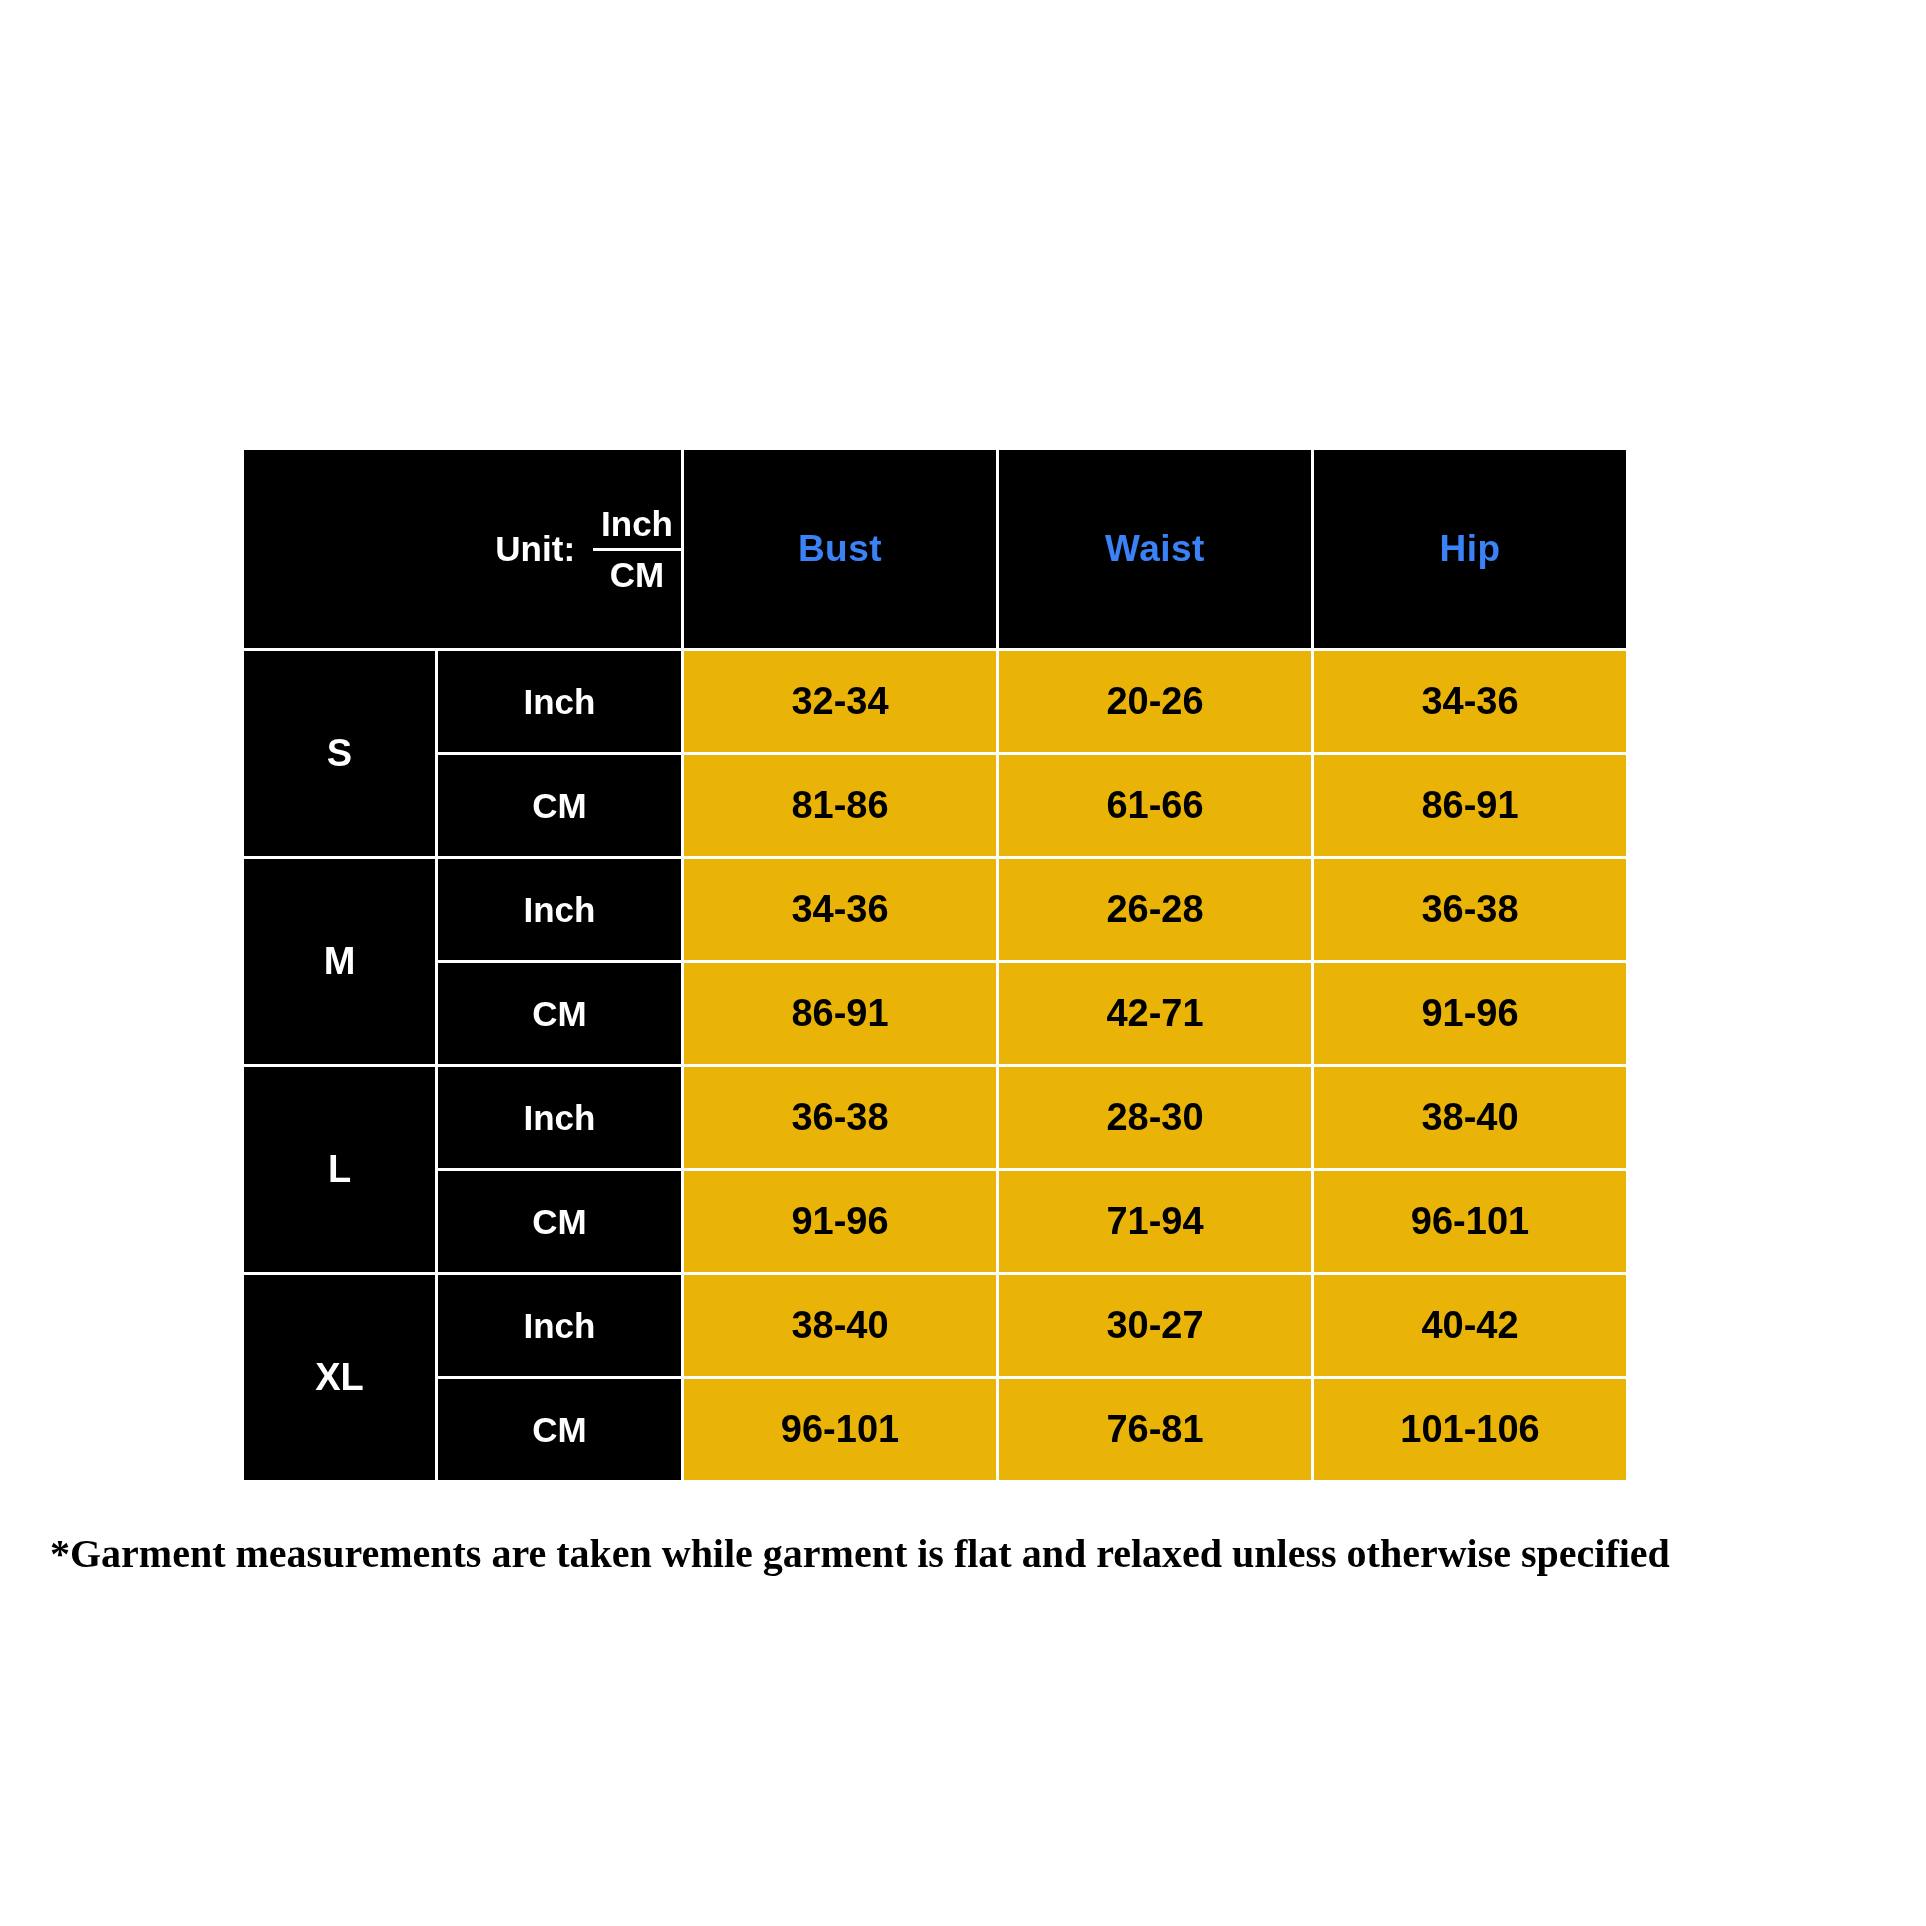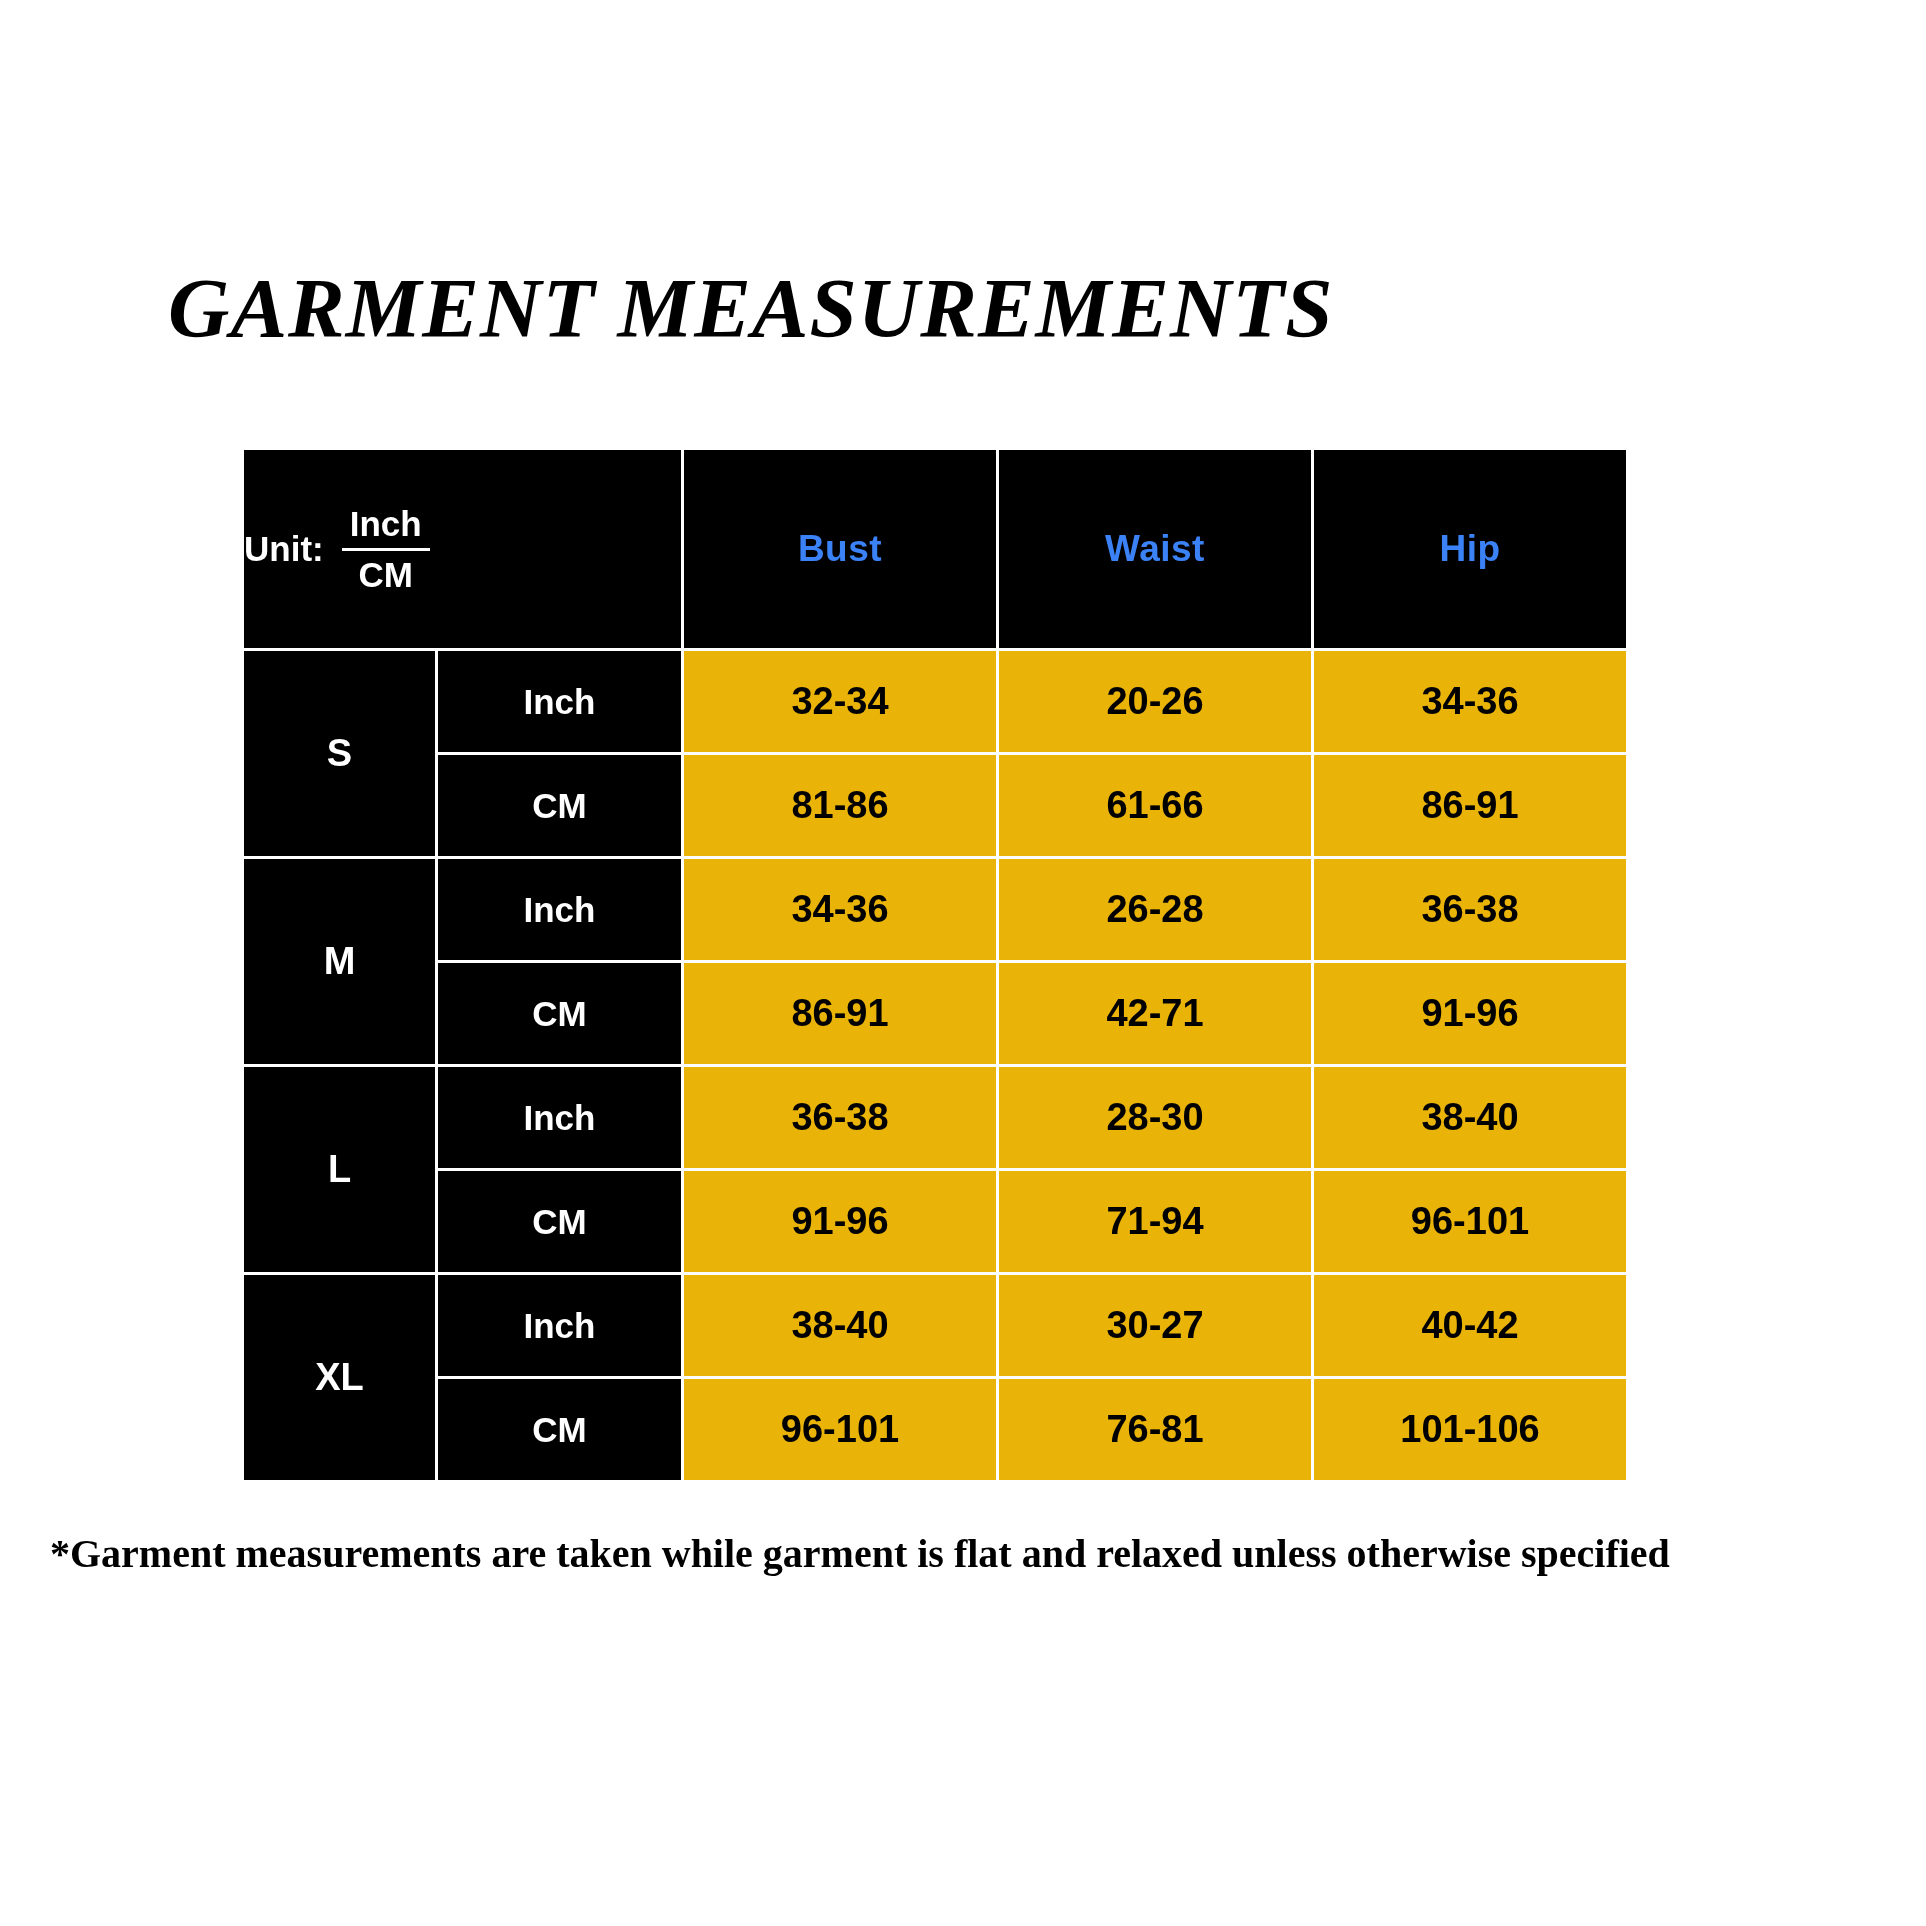--- a/index.html
+++ b/index.html
@@ -69,21 +69,21 @@
 
   .unit-cell {
     background: #000000;
     color: #ffffff;
     font-size: 35px;
     position: relative;
   }
   .unit-inner {
     display: flex;
     align-items: center;
-    justify-content: flex-start;
+    justify-content: flex-end;
     gap: 18px;
     height: 198px;
   }
   .unit-label { font-size: 35px; }
   .unit-frac {
     display: flex;
     flex-direction: column;
     align-items: center;
     line-height: 1.12;
   }
@@ -140,21 +140,20 @@
     color: #000000;
     text-align: left;
     white-space: nowrap;
   }
 </style>
 </head>
 <body>
 
 <div class="page">
 
-  <div class="title">GARMENT MEASUREMENTS</div>
 
   <div class="table-wrap">
     <table class="size-table">
       <colgroup>
         <col class="c-size">
         <col class="c-unit">
         <col class="c-meas">
         <col class="c-meas">
         <col class="c-meas">
       </colgroup>

